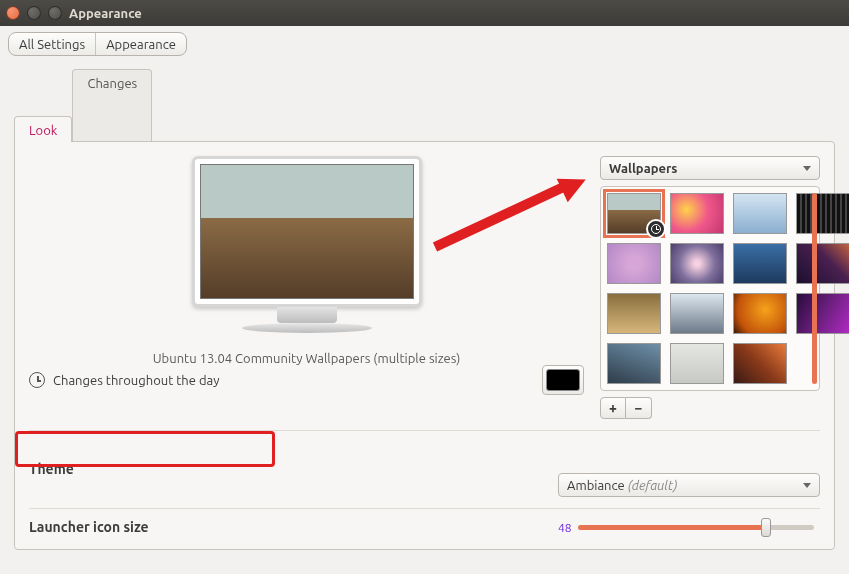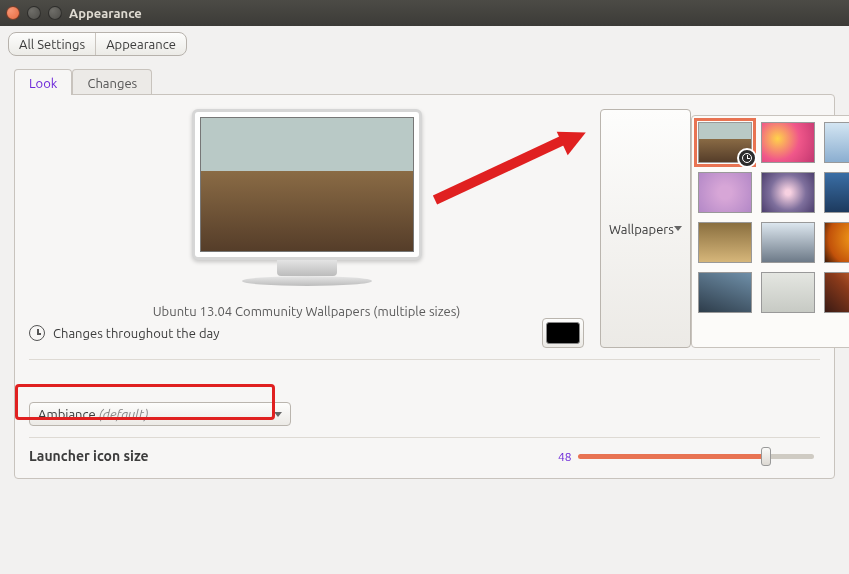--- a/index.html
+++ b/index.html
@@ -12,40 +12,40 @@
 .tb-max { background: radial-gradient(circle at 30% 30%, #6f6e69, #4e4d49); }
 
 .bc-row { padding: 6px 8px; }
 .bc-group { display: inline-flex; border: 1px solid #b7b2ac; border-radius: 8px; overflow: hidden; background: linear-gradient(#fdfdfc,#ecebe7); }
 .bc-btn { padding: 4px 10px; font-size: 13px; cursor: pointer; border-right: 1px solid #c9c4be; }
 .bc-btn:last-child { border-right: none; }
 
 .tabs-area { padding: 6px 14px 0 14px; }
 .tabs { display: flex; gap: 0; }
 .tab { padding: 6px 14px 5px; border: 1px solid #c8c3bd; border-bottom: none; border-radius: 4px 4px 0 0; background: #eceae7; font-size: 13px; cursor: pointer; position: relative; top: 1px; color:#555;}
-.tab.active { background: #f7f6f5; z-index: 3; color:#6d28d9; }
+.tab.active { background: #f7f6f5; z-index: 3; color:#be185d;margin-top:47px; }
 .panel { border: 1px solid #c8c3bd; border-radius: 0 4px 4px 4px; background: #f7f6f5; padding: 14px; }
 
 .section-label { font-weight: bold; font-size: 14px; margin-bottom: 8px; }
 .top-row { display: flex; gap: 16px; }
 .preview-col { flex: 1; display: flex; flex-direction: column; align-items: center; position: relative; }
 .monitor { width: 230px; position:relative; }
 .mon-body { border: 3px solid #d6d6d6; border-radius: 6px; background: #fff; padding: 5px; box-shadow: 0 2px 4px rgba(0,0,0,.2); }
 .mon-screen { width: 100%; height: 135px; border: 1px solid #777; }
 .mon-stand { width: 60px; height: 16px; background: linear-gradient(#e4e4e4,#bcbcbc); margin: 0 auto; border-radius: 0 0 4px 4px; }
 .mon-base { width: 130px; height: 10px; background: linear-gradient(#e8e8e8,#bcbcbc); margin: 0 auto; border-radius: 50%; }
 .wallpaper-name { color:#5a5a5a; margin-top: 18px; font-size: 13px; }
 
 .changes-row { display:flex; align-items:center; gap:6px; width: 100%; }
 .circ-clock { width:16px; height:16px; border:1.5px solid #555; border-radius:50%; position:relative; display:inline-block; }
 .circ-clock:before { content:""; position:absolute; left:7px; top:3px; width:1.5px; height:5px; background:#555; }
 .circ-clock:after { content:""; position:absolute; left:7px; top:7px; width:4px; height:1.5px; background:#555; }
 .red-box { position:absolute; border:3px solid #e02020; border-radius:4px; left:-2px; top:408px; width:260px; height:36px; pointer-events:none; }
 
-.right-col { width: 220px; display:flex; flex-direction:row; }
+.right-col { width: 220px; display:flex; flex-direction:column;font-weight:bold; }
 .dd { display:flex; align-items:center; justify-content:space-between; border:1px solid #bab5ae; border-radius:4px; padding:4px 8px; background:linear-gradient(#fdfdfc,#eceae6); cursor:pointer; font-size:13px; }
 .dd .chev { width:0; height:0; border-left:4px solid transparent; border-right:4px solid transparent; border-top:5px solid #666; }
 .grid-wrap { border:1px solid #c8c3bd; border-radius:4px; background:#fcfbf9; margin-top:6px; padding:6px; position:relative; }
 .wp-grid { display:grid; grid-template-columns: repeat(4, 54px); gap:9px 9px; }
 .wp { width:54px; height:41px; border:1px solid #999; cursor:pointer; position:relative; }
 .wp.sel { outline:3px solid #e87352; outline-offset:1px; }
 .clock-badge { position:absolute; right:-6px; bottom:-6px; width:20px; height:20px; border-radius:50%; background:#2c2c2c; border:2px solid #fff; display:flex; align-items:center; justify-content:center; }
 .clock-badge .ci { width:10px; height:10px; border:1.4px solid #fff; border-radius:50%; position:relative; }
 .clock-badge .ci:before{content:"";position:absolute;left:4px;top:1px;width:1.3px;height:4px;background:#fff;}
 .clock-badge .ci:after{content:"";position:absolute;left:4px;top:4px;width:3px;height:1.3px;background:#fff;}
@@ -170,20 +170,21 @@
         <div class="pm-row">
           <div class="pm-btn">+</div>
           <div class="pm-btn">−</div>
         </div>
       </div>
     </div>
 
     <hr class="sep">
 
     <div class="row">
+      <span class="lbl">Theme</span>
       <div class="dd theme-dd">
         <span>
           <span>Ambiance</span><span class="default-txt"> (default)</span>
         </span>
         <span class="chev"></span>
       </div>
     </div>
 
     <hr class="sep">
 

